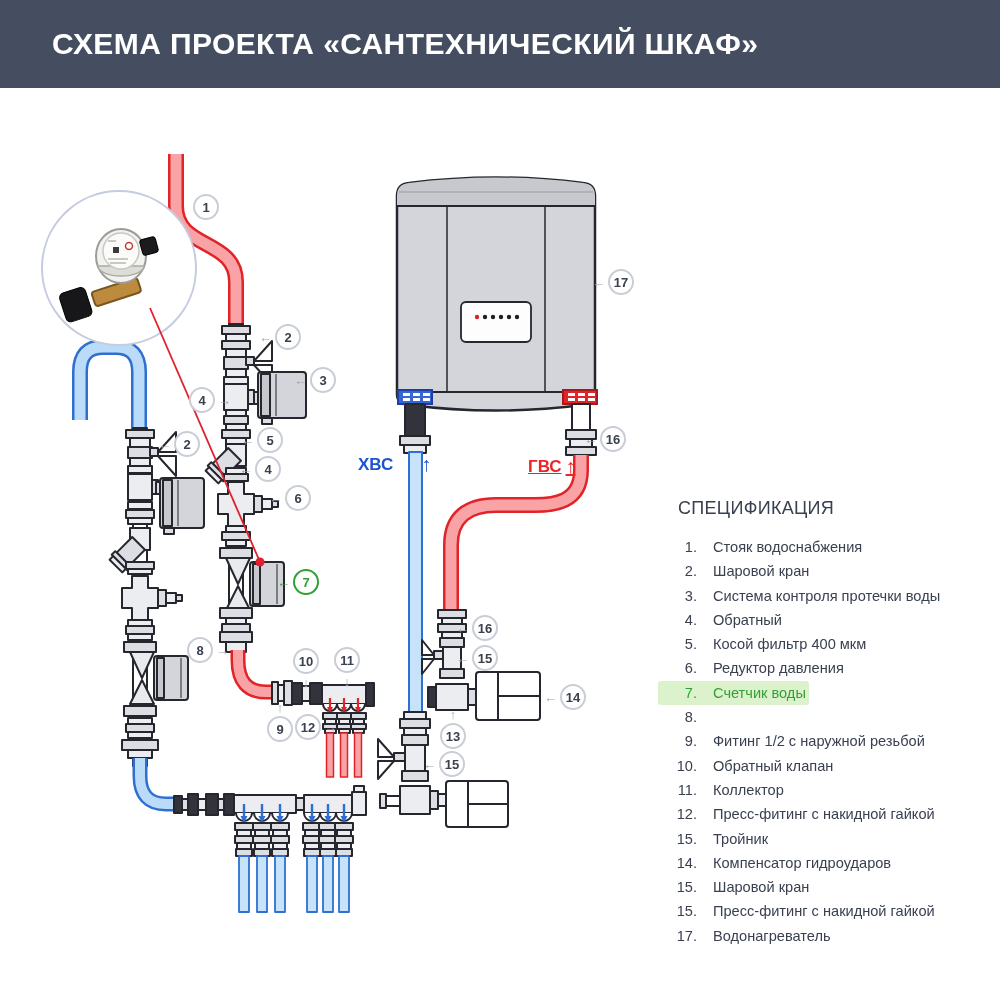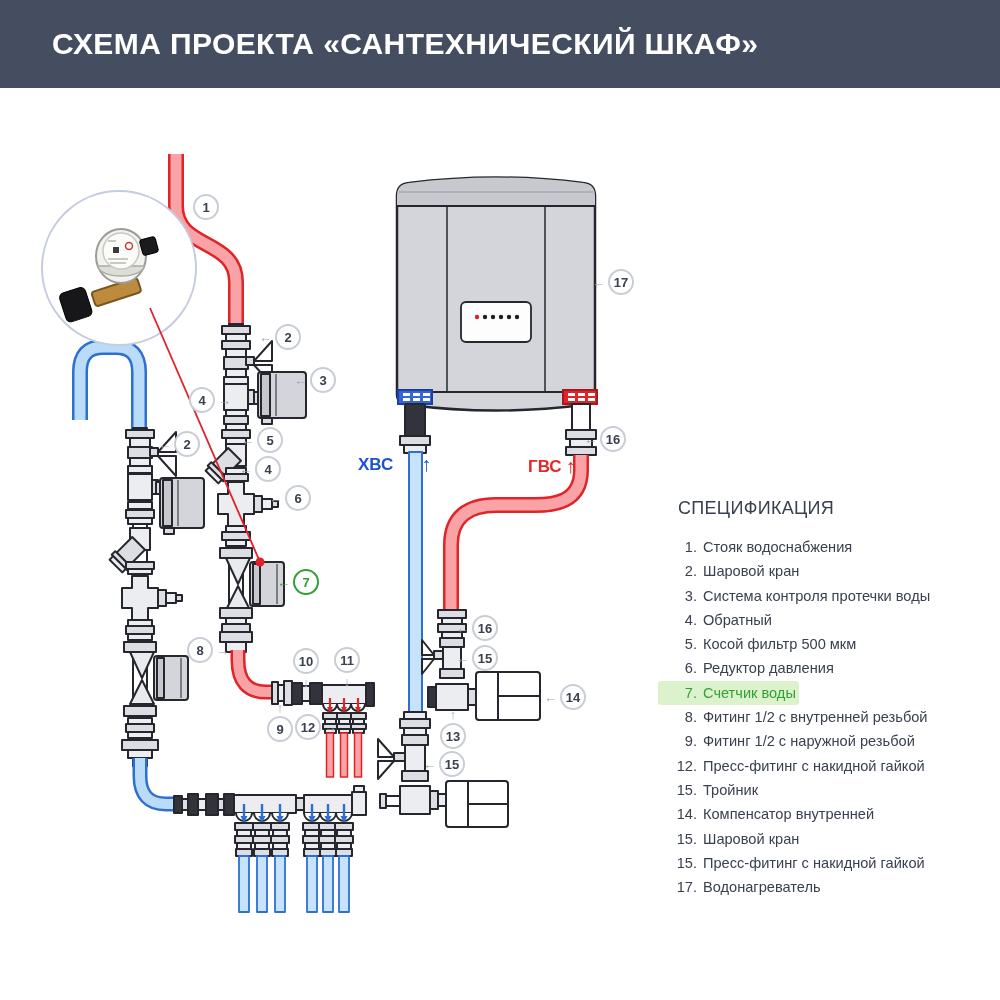--- a/index.html
+++ b/index.html
@@ -29,21 +29,21 @@
   .arr.bottom{top:26px;left:50%;transform:translateX(-50%);}
   .callout.green .arr{color:var(--green);}
   .flow-label{position:absolute;font-size:17px;font-weight:bold;display:flex;align-items:flex-start;z-index:4;}
   .flow-label .a{font-size:20px;margin-left:4px;line-height:.9;}
   .spec{position:absolute;left:660px;top:498px;width:335px;z-index:4;}
   .spec h2{margin:0 0 0 18px;font-size:18px;font-weight:normal;color:var(--text);letter-spacing:.3px;}
   .spec ol{list-style:none;margin:16px 0 0 0;padding:0;}
   .spec li{margin:0;padding:0;line-height:24.3px;font-size:14.6px;color:var(--text);display:flex;}
   .spec .row{display:inline-flex;border-radius:3px;}
   .spec .num{width:37px;text-align:right;flex:none;}
-  .spec .lab{margin-left:6px;white-space:nowrap;}
+  .spec .lab{margin-left:16px;white-space:nowrap;}
   .spec .row.hl{background:var(--green-bg);color:var(--green);box-shadow:3px 0 0 var(--green-bg),-2px 0 0 var(--green-bg);}
 </style>
 </head>
 <body>
 
 <div class="stage">
 
   <div class="hdr">
     <h1>СХЕМА ПРОЕКТА «САНТЕХНИЧЕСКИЙ ШКАФ»</h1>
   </div>
@@ -451,21 +451,21 @@
         <line x1="150" y1="308" x2="260" y2="562" stroke="#E0202B" stroke-width="1.8"></line>
         <circle cx="260" cy="562" r="4.5" fill="#E0202B"></circle>
       </g>
     </g>
   </svg>
 
   <div class="flow-label" style="left: 358px; top: 455px; color: rgb(28, 84, 206); gap: 24px;">
     <span class="t">ХВС</span>
       <span class="a">↑</span>
   </div>
-  <div class="flow-label" style="left: 528px; top: 457px; color: rgb(232, 39, 42);">
+  <div class="flow-label" style="left: 528px; top: 457px; color: rgb(232, 39, 42); text-decoration: underline;">
     <span class="t">ГВС</span>
       <span class="a">↑</span>
   </div>
 
   <div>
       <div class="callout" style="left: 193px; top: 194px;">
         <span>1</span>
       </div>
       <div class="callout" style="left: 275px; top: 324px;">
         <span>2</span>
@@ -572,63 +572,74 @@
         </li>
         <li>
           <span class="row">
             <span class="num">4.</span>
             <span class="lab">Обратный</span>
           </span>
         </li>
         <li>
           <span class="row">
             <span class="num">5.</span>
-            <span class="lab">Косой фильтр 500 мкм</span>
+            <span class="lab">Косой фильтр 400 мкм</span>
           </span>
         </li>
         <li>
           <span class="row">
             <span class="num">6.</span>
             <span class="lab">Редуктор давления</span>
           </span>
         </li>
         <li>
           <span class="row hl">
             <span class="num">7.</span>
             <span class="lab">Счетчик воды</span>
           </span>
         </li>
         <li>
           <span class="row">
             <span class="num">8.</span>
-            <span class="lab">Фитинг 1/2 с внутренней резьбой</span>
           </span>
         </li>
         <li>
           <span class="row">
             <span class="num">9.</span>
             <span class="lab">Фитинг 1/2 с наружной резьбой</span>
           </span>
         </li>
         <li>
           <span class="row">
+            <span class="num">10.</span>
+            <span class="lab">Обратный клапан</span>
+          </span>
+        </li>
+        <li>
+          <span class="row">
+            <span class="num">11.</span>
+            <span class="lab">Коллектор</span>
+          </span>
+        </li>
+        <li>
+          <span class="row">
             <span class="num">12.</span>
             <span class="lab">Пресс-фитинг с накидной гайкой</span>
           </span>
         </li>
         <li>
           <span class="row">
             <span class="num">15.</span>
             <span class="lab">Тройник</span>
           </span>
         </li>
         <li>
           <span class="row">
             <span class="num">14.</span>
-            <span class="lab">Компенсатор внутренней</span>
+            <span class="lab">Компенсатор гидроударов</span>
           </span>
         </li>
         <li>
           <span class="row">
             <span class="num">15.</span>
             <span class="lab">Шаровой кран</span>
           </span>
         </li>
         <li>
           <span class="row">

